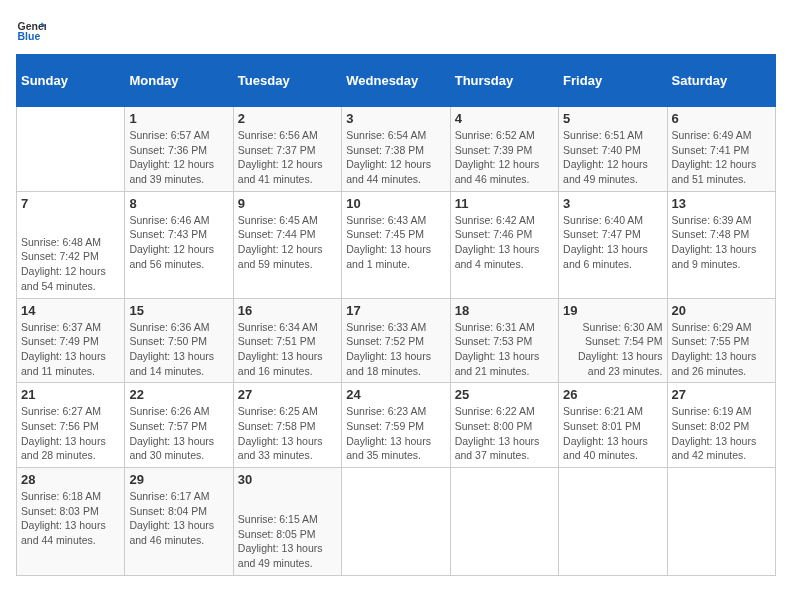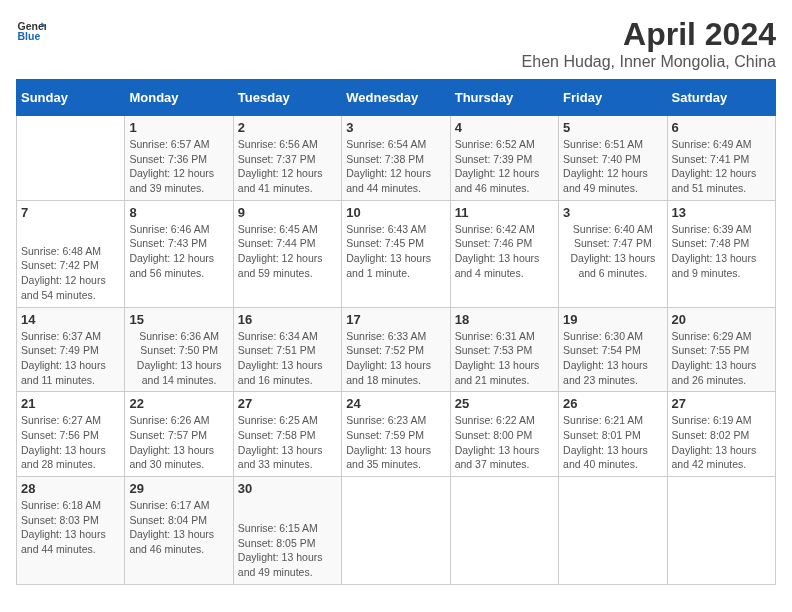--- a/index.html
+++ b/index.html
@@ -38,21 +38,21 @@
       color: #555;
     }
     table {
       width: 100%;
       border-collapse: collapse;
       font-size: 11px;
     }
     thead tr th {
       background-color: #1565c0;
       color: #fff;
-      padding: 10px 4px;
+      padding: 18px 4px;
       text-align: left;
       font-size: 13px;
       font-weight: bold;
       border: 1px solid #1565c0;
     }
     tbody tr td {
       border: 1px solid #ccc;
       vertical-align: top;
       padding: 4px;
       width: calc(100% / 7);
@@ -83,24 +83,20 @@
 </head>
 <body>
 
 <div class="header-area">
   <div class="logo">
     <svg class="logo-icon" viewBox="0 0 40 40">
       <text x="2" y="18" font-size="14" font-weight="bold" fill="#333">General</text>
       <text x="2" y="32" font-size="14" font-weight="bold" fill="#1565c0">Blue</text>
       <polygon points="34,8 40,14 34,14" fill="#1565c0"></polygon>
     </svg>
-  </div>
-  <div class="title-area">
-    <div class="main-title">April 2024</div>
-    <div class="subtitle">Ehen Hudag, Inner Mongolia, China</div>
   </div>
 </div>
 
 <table>
   <thead>
     <tr id="header-row">
         <th>Sunday</th>
         <th>Monday</th>
         <th>Tuesday</th>
         <th>Wednesday</th>
@@ -186,21 +182,21 @@
         </td>
         <td>
           <span class="day-number">11</span>
           <div class="day-info" style="white-space: pre-line;">Sunrise: 6:42 AM
 Sunset: 7:46 PM
 Daylight: 13 hours
 and 4 minutes.</div>
         </td>
         <td>
           <span class="day-number">3</span>
-          <div class="day-info" style="white-space: pre-line; text-align: center;">Sunrise: 6:40 AM
+          <div class="day-info" style="white-space: pre-line;">Sunrise: 6:40 AM
 Sunset: 7:47 PM
 Daylight: 13 hours
 and 6 minutes.</div>
         </td>
         <td>
           <span class="day-number">13</span>
           <div class="day-info" style="white-space: pre-line;">Sunrise: 6:39 AM
 Sunset: 7:48 PM
 Daylight: 13 hours
 and 9 minutes.</div>
@@ -209,21 +205,21 @@
       <tr>
         <td>
           <span class="day-number">14</span>
           <div class="day-info" style="white-space: pre-line;">Sunrise: 6:37 AM
 Sunset: 7:49 PM
 Daylight: 13 hours
 and 11 minutes.</div>
         </td>
         <td>
           <span class="day-number">15</span>
-          <div class="day-info" style="white-space: pre-line; text-align: center;">Sunrise: 6:36 AM
+          <div class="day-info" style="white-space: pre-line;">Sunrise: 6:36 AM
 Sunset: 7:50 PM
 Daylight: 13 hours
 and 14 minutes.</div>
         </td>
         <td>
           <span class="day-number">16</span>
           <div class="day-info" style="white-space: pre-line;">Sunrise: 6:34 AM
 Sunset: 7:51 PM
 Daylight: 13 hours
 and 16 minutes.</div>
@@ -237,21 +233,21 @@
         </td>
         <td>
           <span class="day-number">18</span>
           <div class="day-info" style="white-space: pre-line;">Sunrise: 6:31 AM
 Sunset: 7:53 PM
 Daylight: 13 hours
 and 21 minutes.</div>
         </td>
         <td>
           <span class="day-number">19</span>
-          <div class="day-info" style="white-space: pre-line;">Sunrise: 6:30 AM
+          <div class="day-info" style="white-space: pre-line; text-align: right;">Sunrise: 6:30 AM
 Sunset: 7:54 PM
 Daylight: 13 hours
 and 23 minutes.</div>
         </td>
         <td>
           <span class="day-number">20</span>
           <div class="day-info" style="white-space: pre-line;">Sunrise: 6:29 AM
 Sunset: 7:55 PM
 Daylight: 13 hours
 and 26 minutes.</div>

